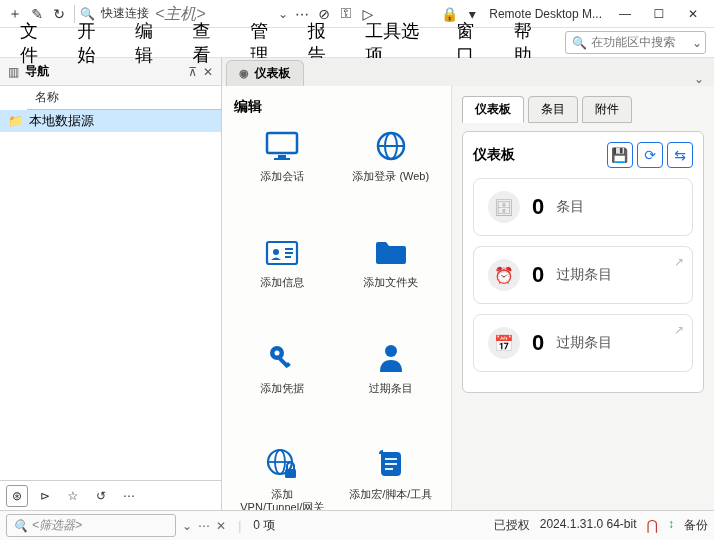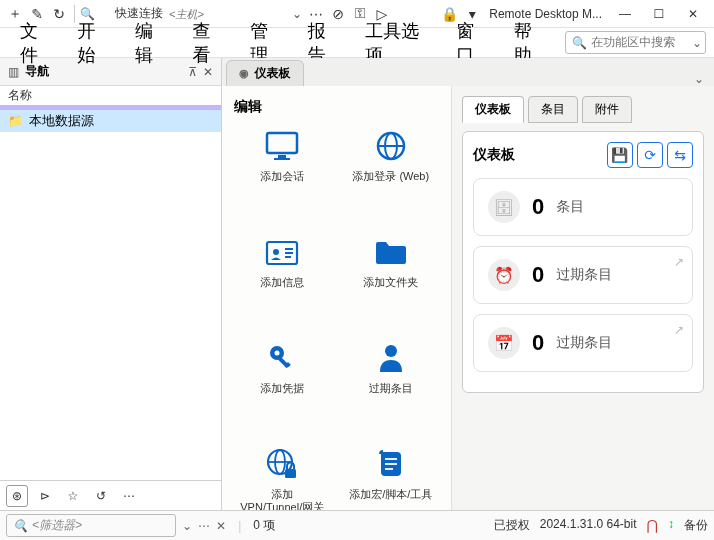--- a/index.html
+++ b/index.html
@@ -1,38 +1,38 @@
 <!DOCTYPE html>
 <html><head>
 <meta charset="utf-8">
 <style>
 * { margin: 0; padding: 0; box-sizing: border-box; }
 body { font-family: "Microsoft YaHei", "Segoe UI", Arial, sans-serif; font-size: 12px; background: #fff; color: #000; width: 714px; height: 540px; overflow: hidden; display: flex; flex-direction: column; }
 .titlebar { height: 28px; display: flex; align-items: center; background: #fff; border-bottom: 1px solid #e0e0e0; padding: 0 4px; }
 .titlebar .tb-btn { width: 22px; height: 22px; display: flex; align-items: center; justify-content: center; cursor: pointer; font-size: 14px; color: #333; }
 .titlebar .sep { width: 1px; height: 18px; background: #ccc; margin: 0 4px; }
 .titlebar .search-icn { width: 18px; text-align: center; color: #555; }
-.titlebar .quick-label { margin-left: 18px; color: #333; font-family: Liberation Serif, serif; }
-.titlebar .host-input { margin-left: 6px; border: none; outline: none; color: #ef4444; font-style: italic; width: 120px; font-size: 11px; }
+.titlebar .quick-label { margin-left: 4px; color: #333; font-family: Liberation Serif, serif; }
+.titlebar .host-input { margin-left: 6px; border: none; outline: none; color: #ef4444; font-style: italic; width: 120px; font-size: 16px; }
 .titlebar .dd { width: 16px; text-align: center; color: #555; }
 .titlebar .spacer { flex: 1; }
 .titlebar .title-txt { font-size: 12px; color: #333; margin: 0 6px; }
 .titlebar .win-btn { width: 34px; height: 22px; display: flex; align-items: center; justify-content: center; cursor: pointer; color: #333; }
 .menubar { height: 30px; display: flex; align-items: center; background: #fff; padding: 0 8px; border-bottom: 1px solid #e0e0e0; position: relative; }
 .menubar .mitem { padding: 4px 8px; margin: 0 4px; cursor: pointer; font-size: 18px; }
 .menubar .ribbon-search { border: 1px solid #bbb; border-radius: 3px; padding: 2px 6px; display: flex; align-items: center; color: #777; font-size: 12px; margin-left: 6px; width: 150px; }
 .menubar .ribbon-search span.icn { margin-right: 4px; }
 .menubar .chev { position: absolute; right: 12px; color: #666; cursor: pointer; }
 .main { flex: 1; display: flex; min-height: 0; }
 .navpanel { width: 222px; border-right: 1px solid #d0d0d0; display: flex; flex-direction: column; background: #fff; }
 .nav-head { height: 28px; display: flex; align-items: center; padding: 0 8px; background: #f5f5f5; border-bottom: 1px solid #d9d9d9; justify-content: space-between; }
 .nav-head .left { display: flex; align-items: center; gap: 6px; }
 .nav-head .icn { color: #555; }
 .nav-head .right { display: flex; gap: 6px; color: #555; }
-.nav-colhead { height: 24px; display: flex; align-items: center; padding: 0 8px; font-size: 12px; color: #333; border-bottom: 5px solid #c4b5fd; }
+.nav-colhead { height: 24px; display: flex; align-items: center; padding: 0 8px; font-size: 12px; color: #333; border-bottom: 1px solid #c4b5fd; margin-left: 27px; }
 .nav-tree { flex: 1; overflow: auto; }
 .tree-item { height: 22px; display: flex; align-items: center; padding: 0 8px; gap: 6px; cursor: pointer; }
 .tree-item.selected { background: #cce8ff; }
 .tree-item .folder-icn { color: #f0ad4e; }
 .tree-item .lbl { font-weight: normal; font-size: 13px; }
 .nav-bottom { height: 30px; border-top: 1px solid #d0d0d0; display: flex; align-items: center; padding: 0 6px; gap: 6px; }
 .nav-bottom .nb-btn { width: 22px; height: 22px; display: flex; align-items: center; justify-content: center; cursor: pointer; color: #333; border-radius: 3px; }
 .nav-bottom .nb-btn.active { border: 1px solid #999; }
 .rightarea { flex: 1; display: flex; flex-direction: column; background: #f8f8f7; min-width: 0; }
 .tabstrip { height: 28px; display: flex; align-items: flex-end; padding-left: 4px; background: #f0f0ef; position: relative; }

